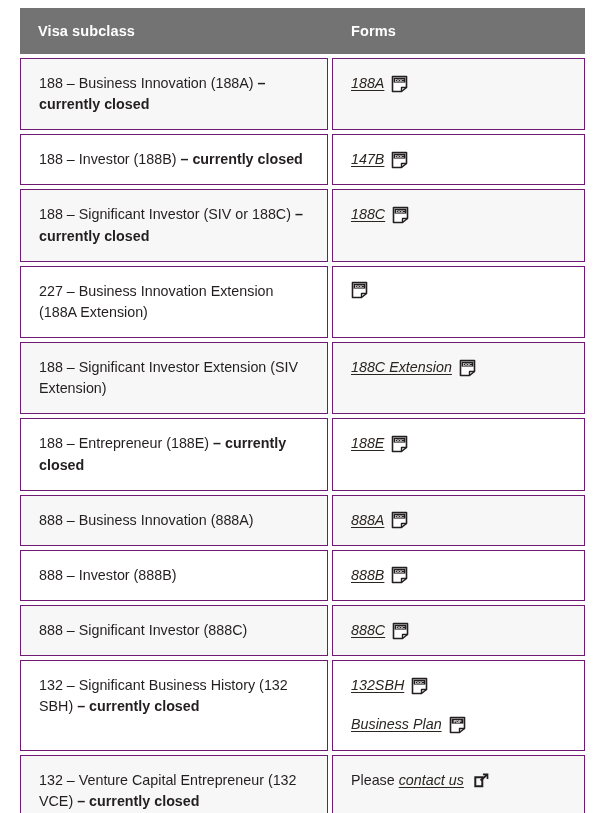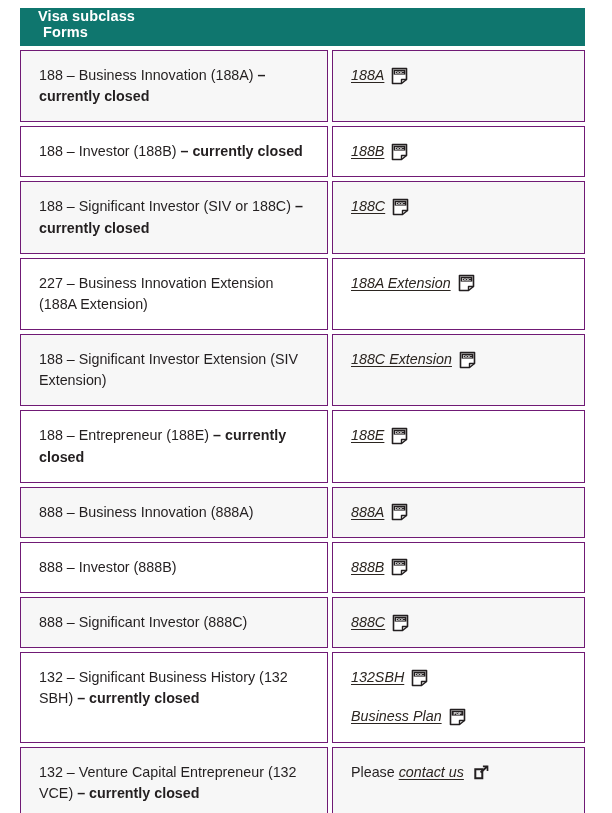--- a/index.html
+++ b/index.html
@@ -11,23 +11,22 @@
   }
   .page{position:relative;width:612px;height:813px;background:#fff;}
 
   .table-wrap{
     position:absolute;left:20px;top:8px;width:565px;
   }
 
   
   .thead{
     display:flex;
-    background:#0f766e;
-    height:38px;
-    flex-direction:column;
+    background:#737373;
+    height:46px;
   }
   .thead .th{
     display:flex;align-items:center;
     color:#ffffff;
     font-size:14.5px;
     font-weight:bold;
     letter-spacing:0.1px;
     padding-left:18px;
     box-sizing:border-box;
   }
@@ -122,21 +121,21 @@
                     <text x="8.5" y="6.7" font-family="'Liberation Sans', sans-serif" font-size="4.1" font-weight="bold" fill="#ffffff" text-anchor="middle">DOC</text>
                   </svg>
                 </span>
               </a></div>
           </div>
         </div>
         <div class="trow plain">
           <div class="td c1"><span>188 – Investor (188B) </span><b>– currently closed</b></div>
           <div class="td c2">
             <div class="linkline"><a class="flink" href="#">
-                <span class="ltext">188B</span>
+                <span class="ltext">147B</span>
                 <span class="ficon">
                   <svg width="17" height="18" viewBox="0 0 17 18">
                     <path d="M1.5 1.5 H15.5 V12.5 L10.5 16.5 H1.5 Z" fill="#ffffff" stroke="#231f20" stroke-width="1.6" stroke-linejoin="round"></path>
                     <path d="M15.5 12.5 H10.5 V16.5" fill="none" stroke="#231f20" stroke-width="1.4" stroke-linejoin="round"></path>
                     <rect x="2.6" y="2.6" width="11.8" height="5" fill="#231f20"></rect>
                     <text x="8.5" y="6.7" font-family="'Liberation Sans', sans-serif" font-size="4.1" font-weight="bold" fill="#ffffff" text-anchor="middle">DOC</text>
                   </svg>
                 </span>
               </a></div>
           </div>
@@ -154,21 +153,20 @@
                     <text x="8.5" y="6.7" font-family="'Liberation Sans', sans-serif" font-size="4.1" font-weight="bold" fill="#ffffff" text-anchor="middle">DOC</text>
                   </svg>
                 </span>
               </a></div>
           </div>
         </div>
         <div class="trow plain">
           <div class="td c1"><span>227 – Business Innovation Extension (188A Extension)</span></div>
           <div class="td c2">
             <div class="linkline"><a class="flink" href="#">
-                <span class="ltext">188A Extension</span>
                 <span class="ficon">
                   <svg width="17" height="18" viewBox="0 0 17 18">
                     <path d="M1.5 1.5 H15.5 V12.5 L10.5 16.5 H1.5 Z" fill="#ffffff" stroke="#231f20" stroke-width="1.6" stroke-linejoin="round"></path>
                     <path d="M15.5 12.5 H10.5 V16.5" fill="none" stroke="#231f20" stroke-width="1.4" stroke-linejoin="round"></path>
                     <rect x="2.6" y="2.6" width="11.8" height="5" fill="#231f20"></rect>
                     <text x="8.5" y="6.7" font-family="'Liberation Sans', sans-serif" font-size="4.1" font-weight="bold" fill="#ffffff" text-anchor="middle">DOC</text>
                   </svg>
                 </span>
               </a></div>
           </div>

